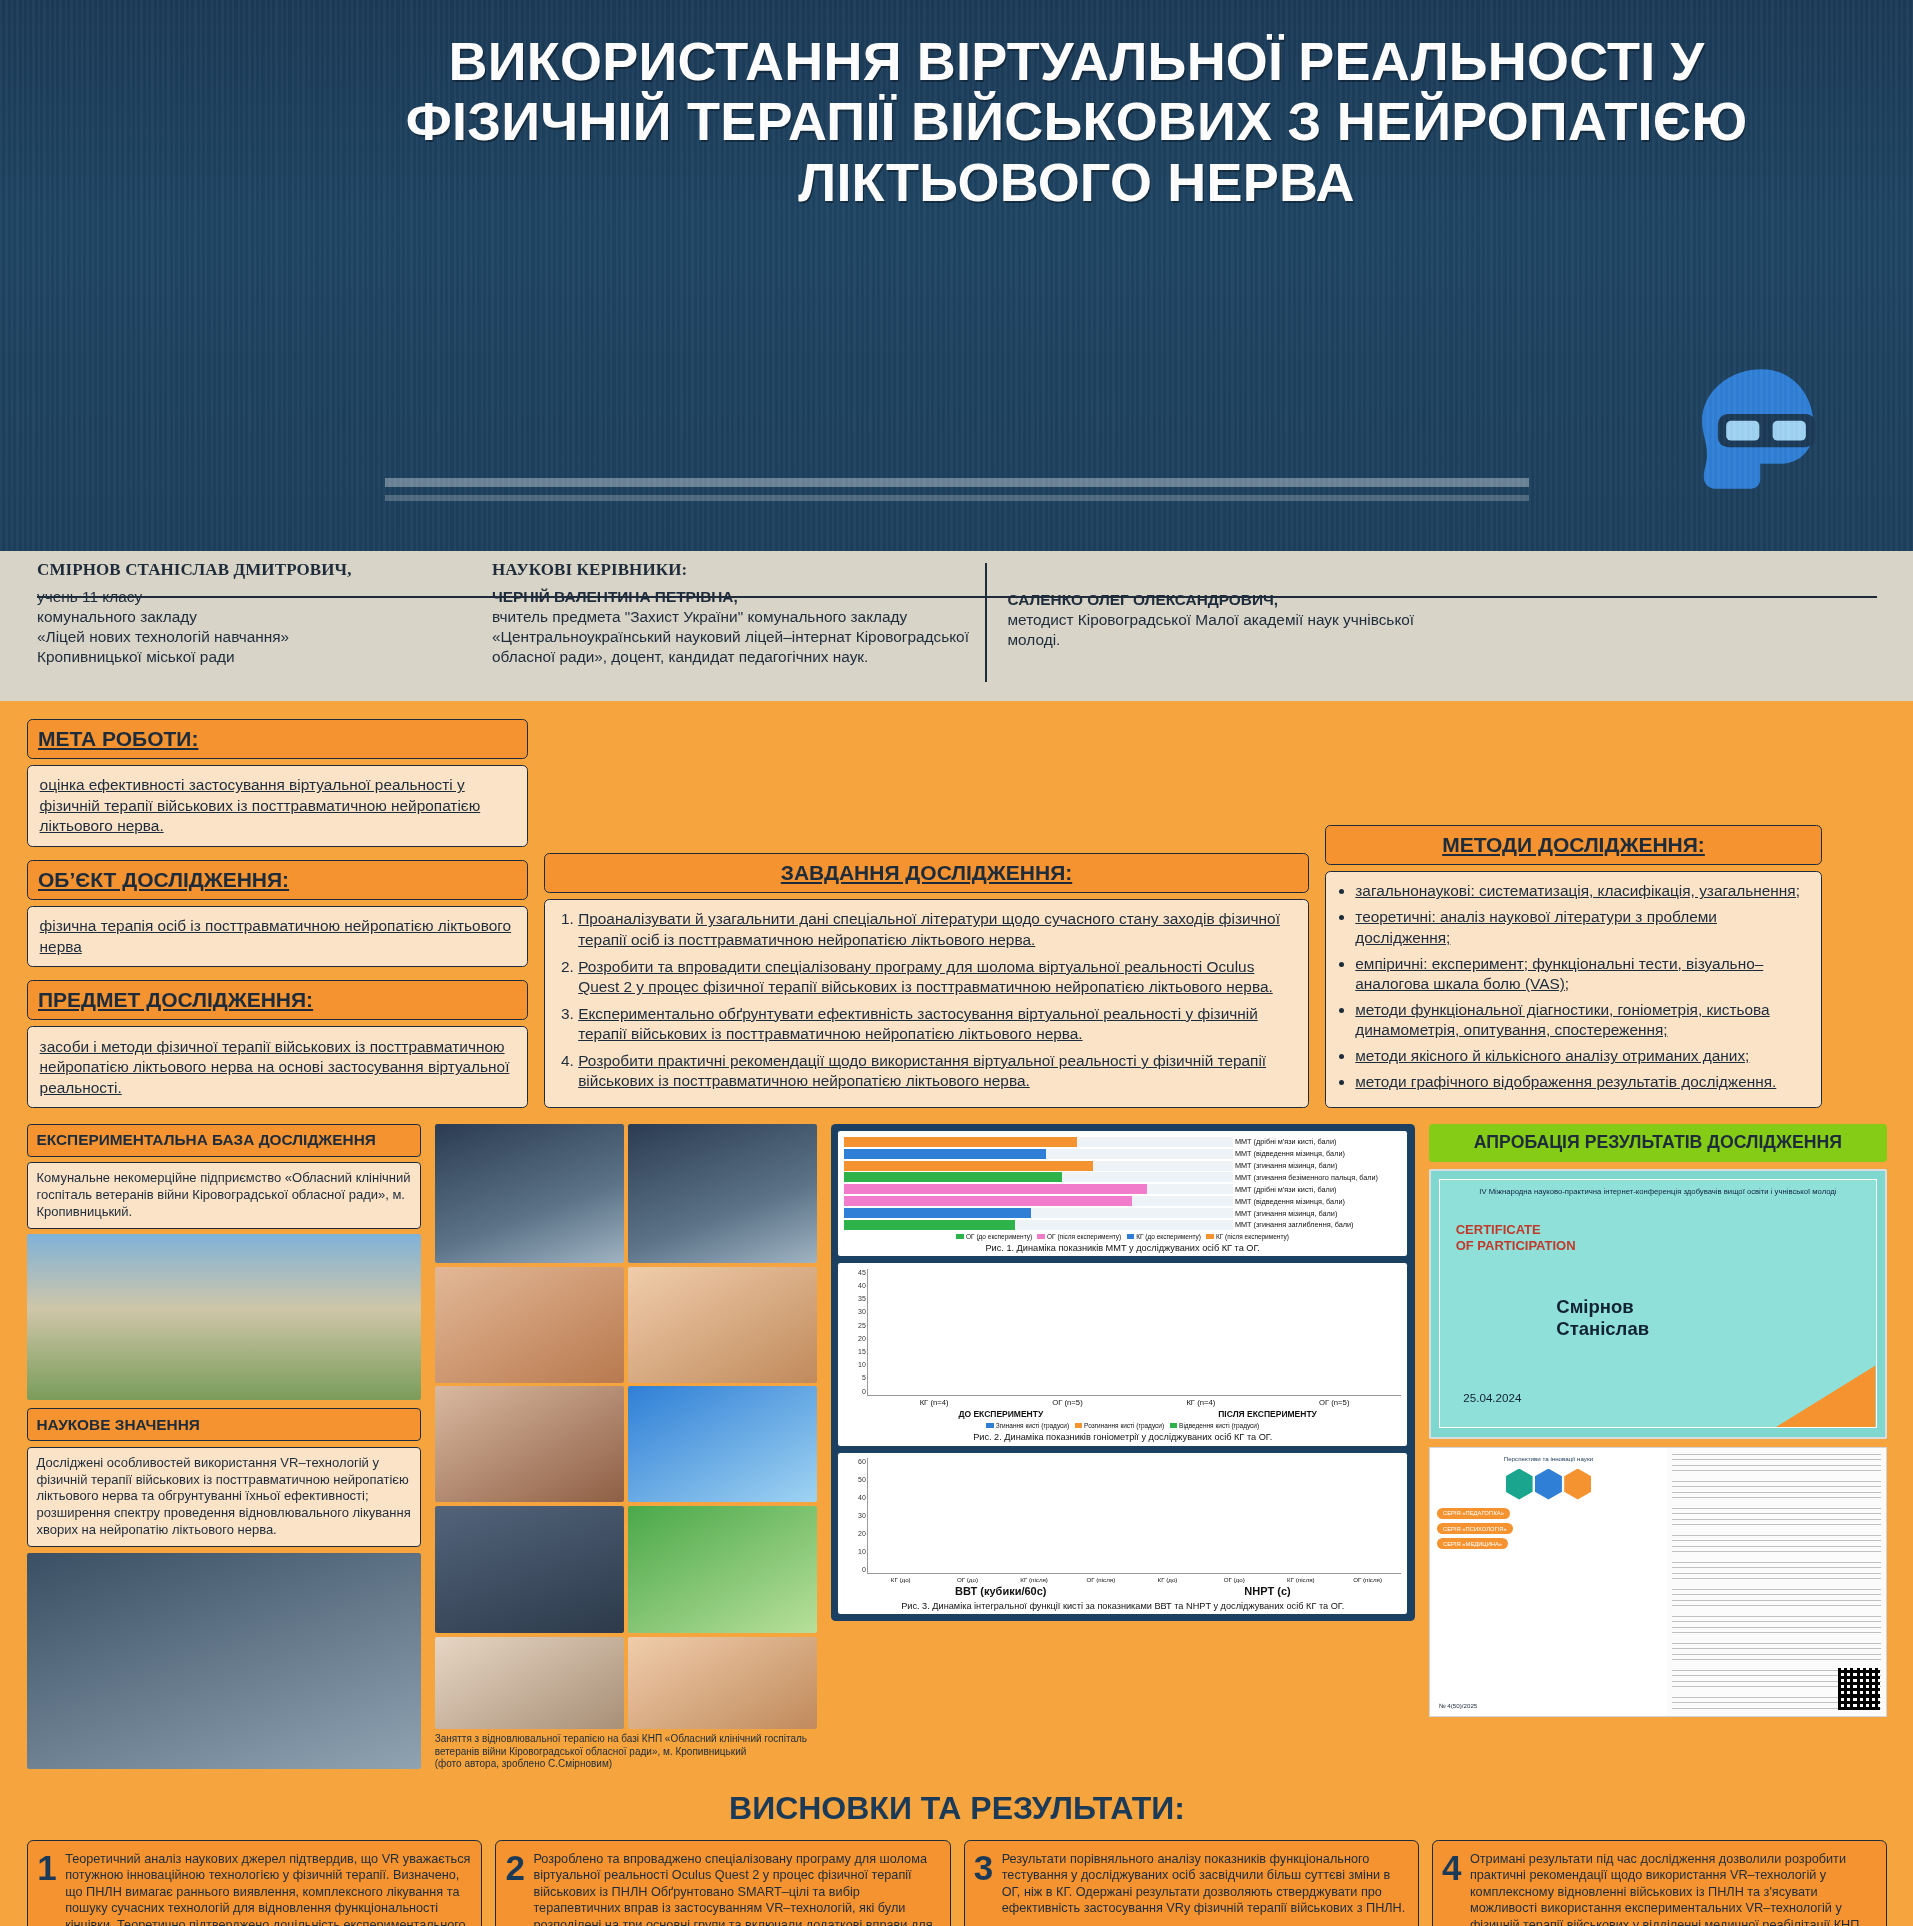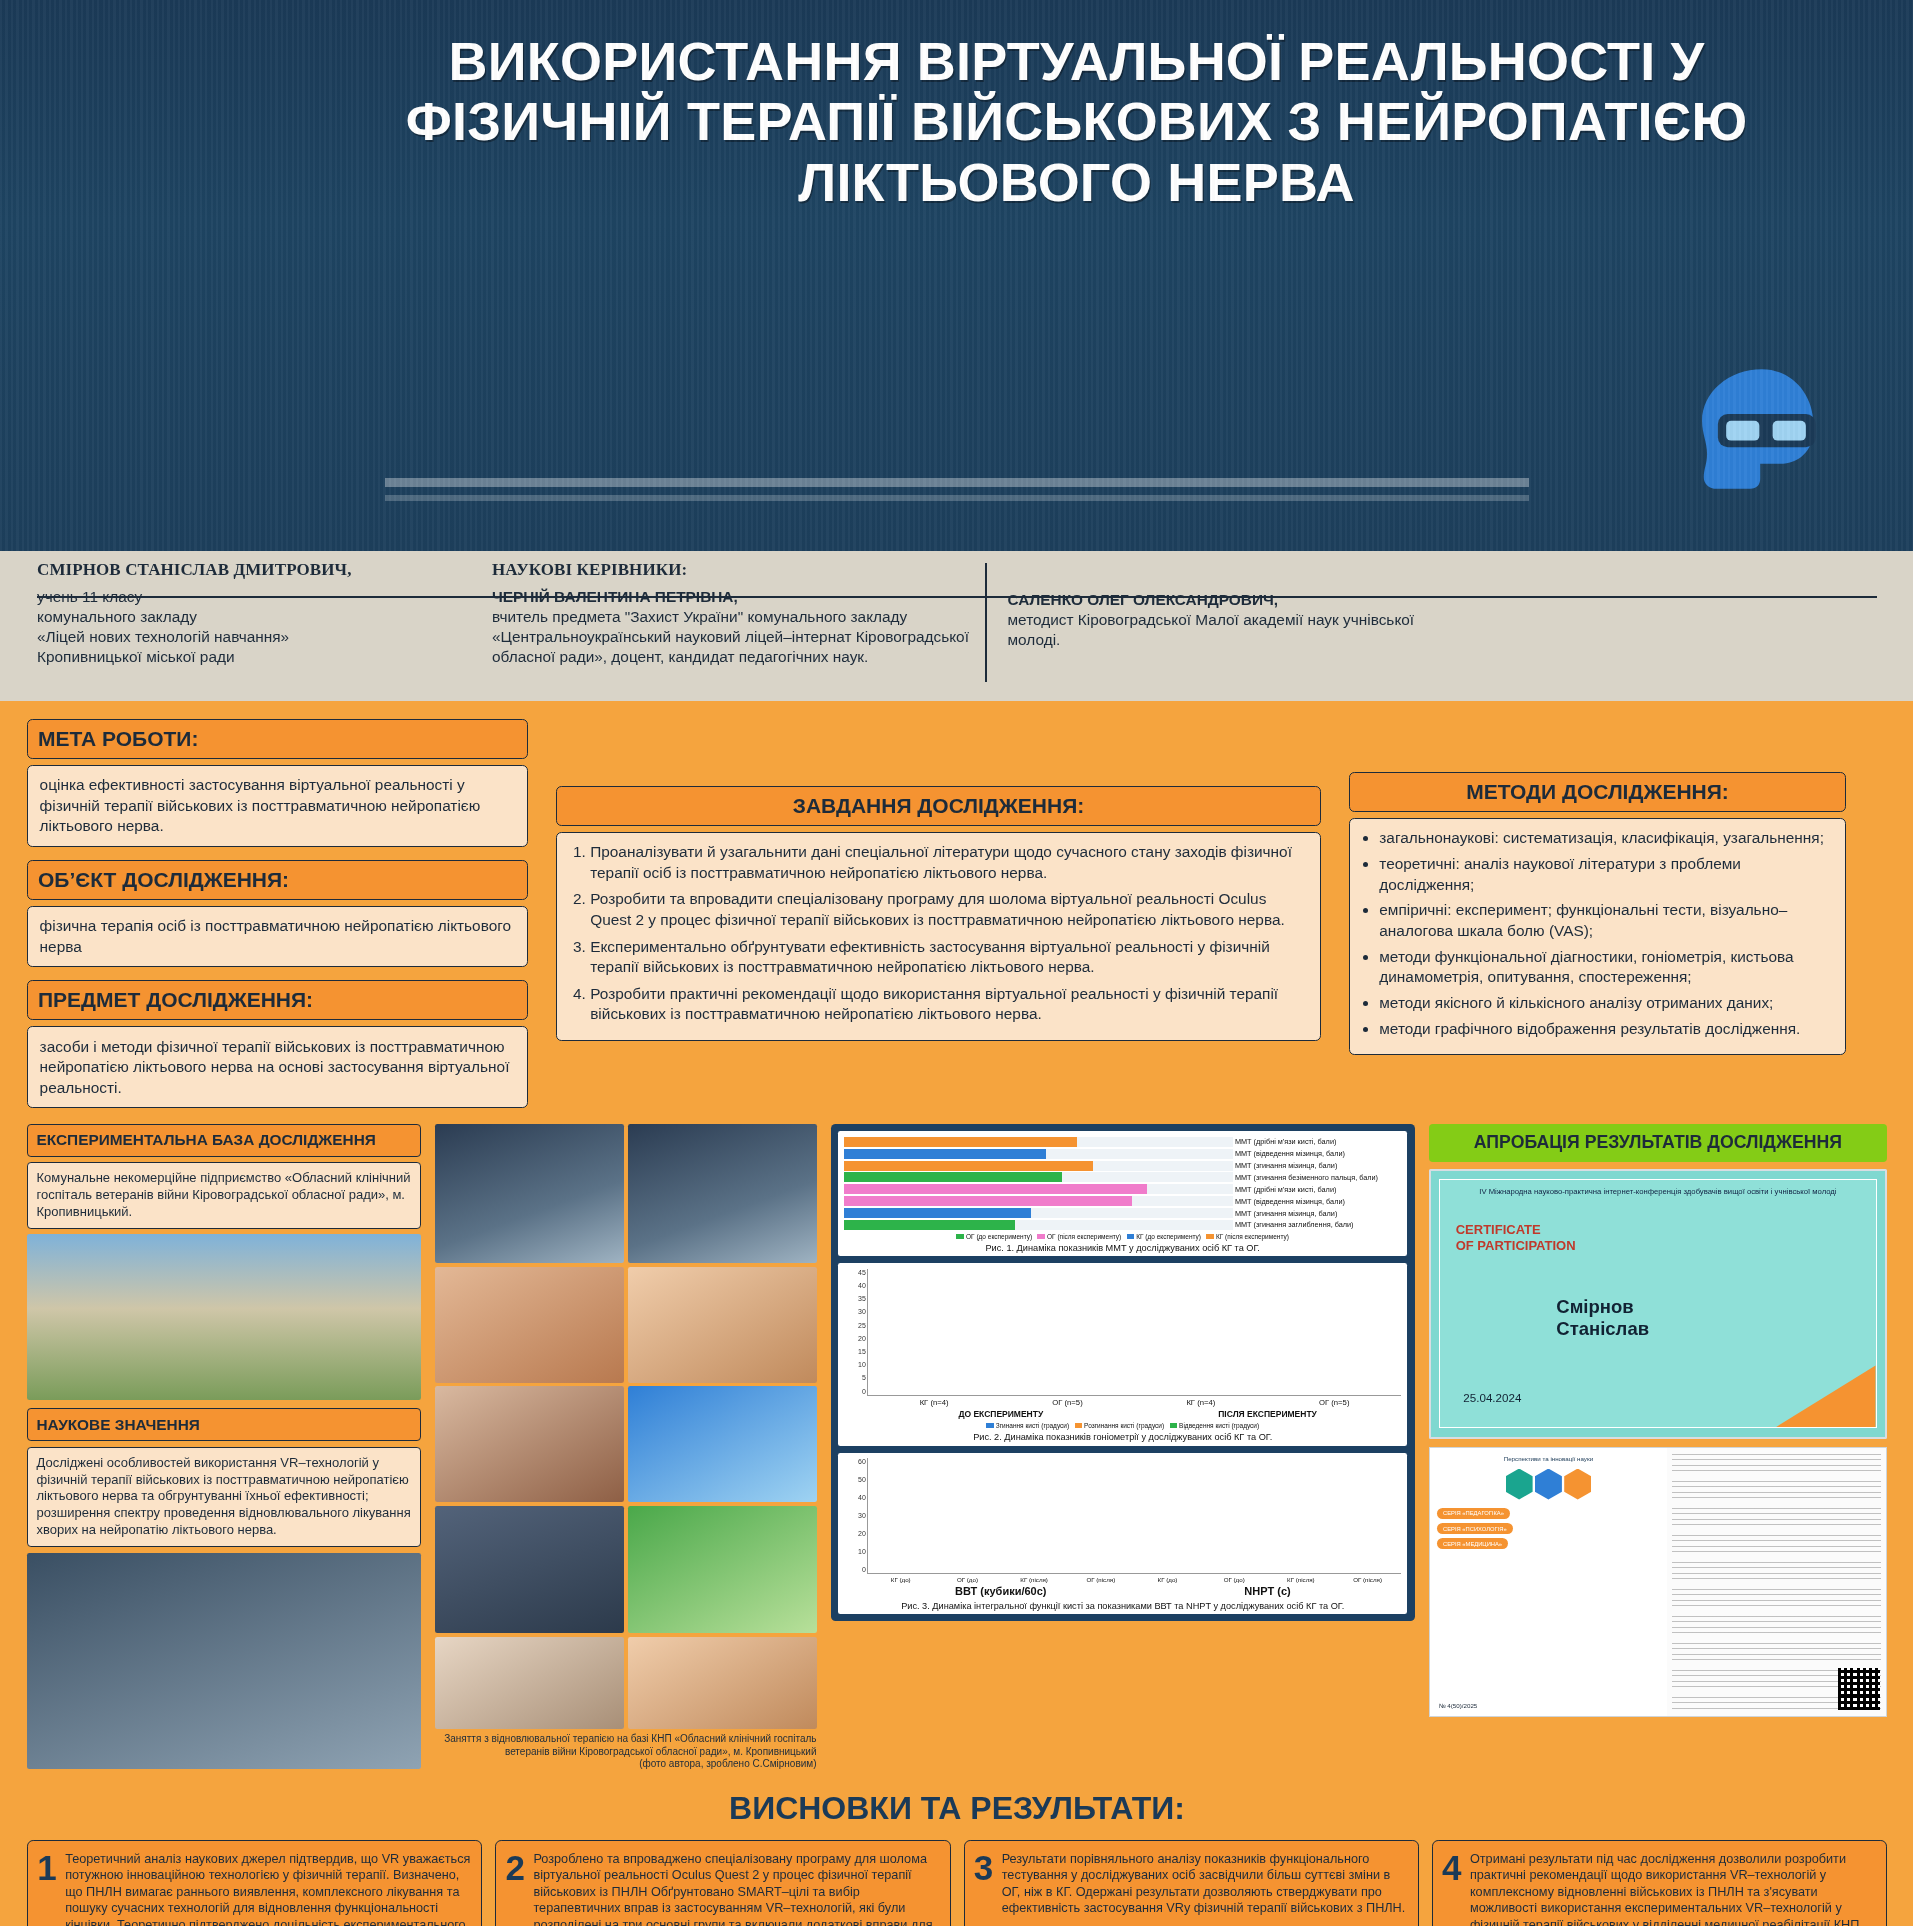--- a/index.html
+++ b/index.html
@@ -123,21 +123,21 @@
   .vdiv{
     width:1.5px; background:#1d2b3a; margin:3.9px 21px 3.9px 0; align-self:stretch;
   }
   .sup-block{ width:493px; padding-right:19px;}
   .sup-block2{ width:455px; }
   .sup-name{ font-weight:bold; font-size:16px; }
   .hr-top{ position:absolute; left:37px; right:37px; top:45px; height:1.9px; background:#1d2b3a; }
 
   
   .row1{
-    display:flex; gap:28px; padding: 17.7px 27px 0 27px; align-items:center;
+    display:flex; gap:16px; padding: 17.7px 27px 0 27px; align-items:flex-end;text-decoration:underline;
   }
   .panel{ }
   .panel-head{
     background:#f59331;
     border:1.5px solid #1d2b3a;
     border-radius:5.4px;
     padding:7px 10px;
     font-size:21px; font-weight:bold; color:#1d2b3a;
     margin-bottom:6.2px;
   }
@@ -183,21 +183,21 @@
   .ph.vrroom{ background:linear-gradient(160deg,#2b3c52,#5b7287 60%,#9fb3c2); }
   .ph.hands1{ background:linear-gradient(150deg,#e3b896,#b8794f); }
   .ph.hands2{ background:linear-gradient(150deg,#f0cdab,#c08a5c); }
   .ph.hands3{ background:linear-gradient(150deg,#d9b9a0,#8e5f45); }
   .ph.blue{ background:linear-gradient(150deg,#2f7fd6,#9fd3f2); }
   .ph.green{ background:linear-gradient(150deg,#4aa84a,#b8e09a); }
   .ph.vrman{ background:linear-gradient(160deg,#3a4f63,#8fa3b3); }
   .ph.desk{ background:linear-gradient(160deg,#53637a,#2c3a4b); }
   .ph.cup{ background:linear-gradient(150deg,#e7d6c4,#a88f77); }
 
-  .caption{ font-size:10px; line-height:1.25; text-align:right; margin-top:3.9px; color:#1d2b3a; }
+  .caption{ font-size:10px; line-height:1.25; text-align:left; margin-top:3.9px; color:#1d2b3a; }
 
   
   .charts-panel{
     background:#1c4062; border-radius:4.6px; padding:7.7px; 
   }
   .chart-card{ background:#ffffff; border-radius:2.3px; padding:5.4px 6.2px 3.1px 6.2px; margin-bottom:7px; }
   .chart-card:last-child{ margin-bottom:0; }
   .chart-title{ font-size:9.2px; text-align:center; margin-top:3.1px; color:#111; }
 
   .hbar-row{ display:flex; align-items:center; gap:2.3px; margin-bottom:1.9px; }

